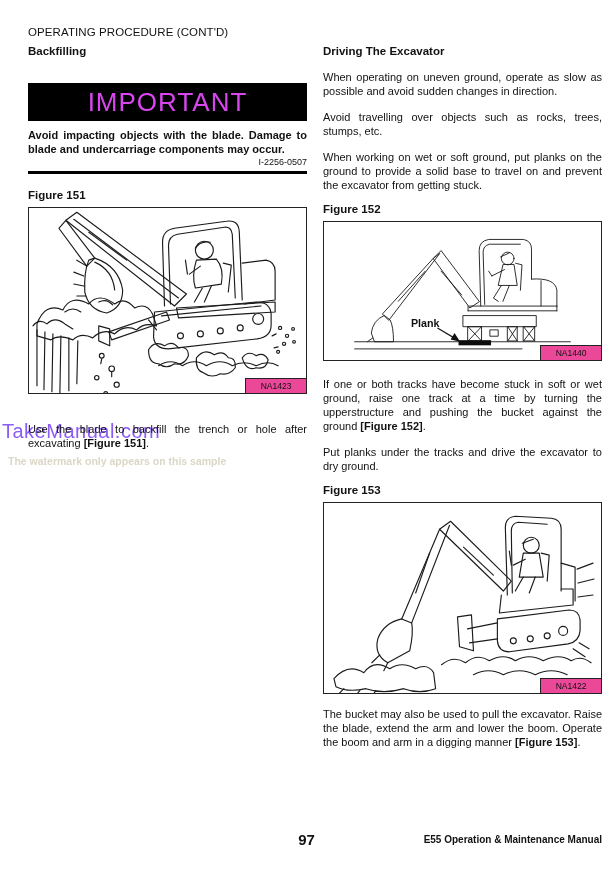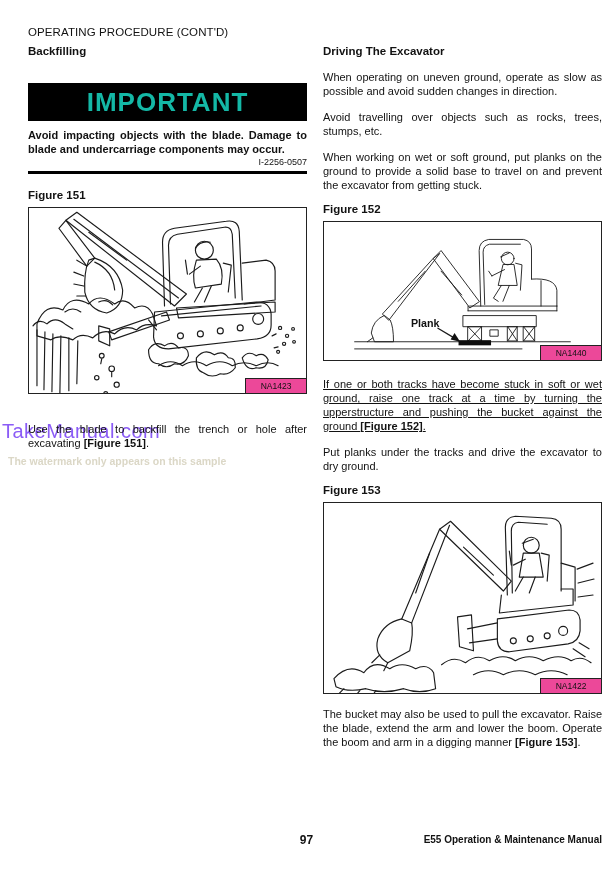--- a/index.html
+++ b/index.html
@@ -5,40 +5,40 @@
   html,body{margin:0;padding:0;background:#ffffff;}
   .page{
     position:relative;width:613px;height:873px;background:#ffffff;overflow:hidden;
     font-family:"Liberation Sans","DejaVu Sans",sans-serif;color:#121212;
     font-size:11px;line-height:14px;
   }
   .header{position:absolute;top:25px;left:28px;font-weight:normal;font-size:11.5px;letter-spacing:.1px;}
   .columns{position:absolute;top:44px;left:28px;width:574px;display:flex;gap:16px;z-index:1;}
   .col{width:280px;}
   .colhead{font-weight:bold;font-size:11.5px;line-height:14px;}
-  .imp-bar{margin-top:25px;height:38px;background:#000;color:#14b8a6;text-align:center;
-    font-weight:bold;font-size:26px;line-height:38px;letter-spacing:1px;}
+  .imp-bar{margin-top:25px;height:38px;background:#000;color:#d946ef;text-align:center;
+    font-weight:normal;font-size:26px;line-height:38px;letter-spacing:1px;}
   .imp-body{margin:7px 0 0 0;font-weight:bold;text-align:justify;}
   .imp-code{font-size:9px;line-height:11px;text-align:right;margin-top:1px;}
   .thick-rule{border-bottom:3.5px solid #000;margin-top:3px;}
   .figlabel{font-weight:bold;font-size:11.5px;margin-top:14px;}
   .figlabel.tight{margin-top:10px;}
   .figure{position:relative;border:1.2px solid #222;margin-top:5px;width:100%;box-sizing:border-box;background:#fff;}
   .figure svg{display:block;width:100%;height:100%;}
   .figid{position:absolute;right:-1px;bottom:-1px;border:1.2px solid #222;background:#ec4899;
     font-size:8.5px;line-height:12px;padding:1px 9px;min-width:42px;text-align:center;}
   .para{margin:12px 0 0 0;text-align:justify;}
   .para.caption{margin-top:28px;}
-  .para.after-fig{margin-top:16px;text-decoration:underline;}
+  .para.after-fig{margin-top:16px;}
   .para.last{margin-top:13px;}
   .b{font-weight:bold;}
   .watermark{position:absolute;left:0;top:0;z-index:0;pointer-events:none;}
   .wm-site{position:absolute;left:2px;top:417px;font-size:20px;line-height:28px;color:#8b5cf6;letter-spacing:.5px;width:400px;}
   .wm-note{position:absolute;left:8px;top:454px;font-size:10.5px;font-weight:bold;color:#dbd7c6;width:400px;}
-  .pageno{position:absolute;top:833px;left:0;width:613px;text-align:center;font-weight:bold;font-size:12px;}
+  .pageno{position:absolute;top:833px;left:0;width:613px;text-align:center;font-weight:bold;font-size:15px;}
   .manual{position:absolute;top:833px;right:11px;font-weight:bold;font-size:10px;}
   .lineart{stroke:#1b1b1b;fill:none;stroke-width:1.15;stroke-linecap:round;stroke-linejoin:round;}
 </style>
 </head>
 <body>
 
 <div class="page">
 
   <div class="watermark">
     <div class="wm-site">TakeManual.com</div>

